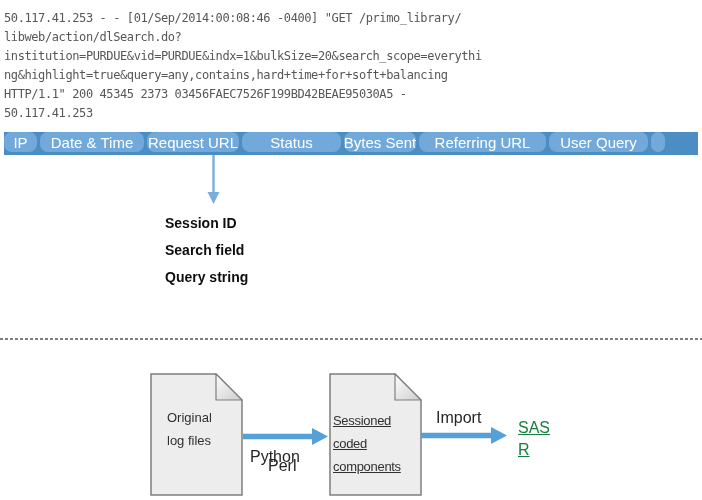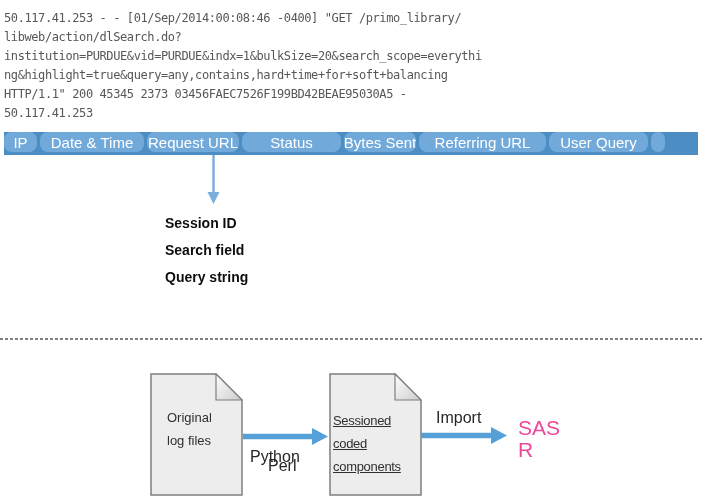--- a/index.html
+++ b/index.html
@@ -60,21 +60,21 @@
   .flow-arrow{position:absolute;}
   .fa1{left:243px;top:427px;}
   .fa2{left:421px;top:426px;}
 
   .flow-label{position:absolute;font-size:16px;color:#262626;white-space:nowrap;}
   .lbl-perl{left:268px;top:409px;margin-top:48px;}
   .lbl-python{left:250px;top:448px;}
   .lbl-import{left:436px;top:409px;}
   .outputs{
     position:absolute;left:518px;top:417px;
-    font-size:21px;line-height:22px;color:#ec4899;
+    font-size:16px;line-height:22px;color:#15803d;text-decoration:underline;
   }
 </style>
 </head>
 <body>
 
 <div id="stage">
 
   <div class="log-entry">50.117.41.253 - - [01/Sep/2014:00:08:46 -0400] "GET /primo_library/
 libweb/action/dlSearch.do?
 institution=PURDUE&amp;vid=PURDUE&amp;indx=1&amp;bulkSize=20&amp;search_scope=everythi

